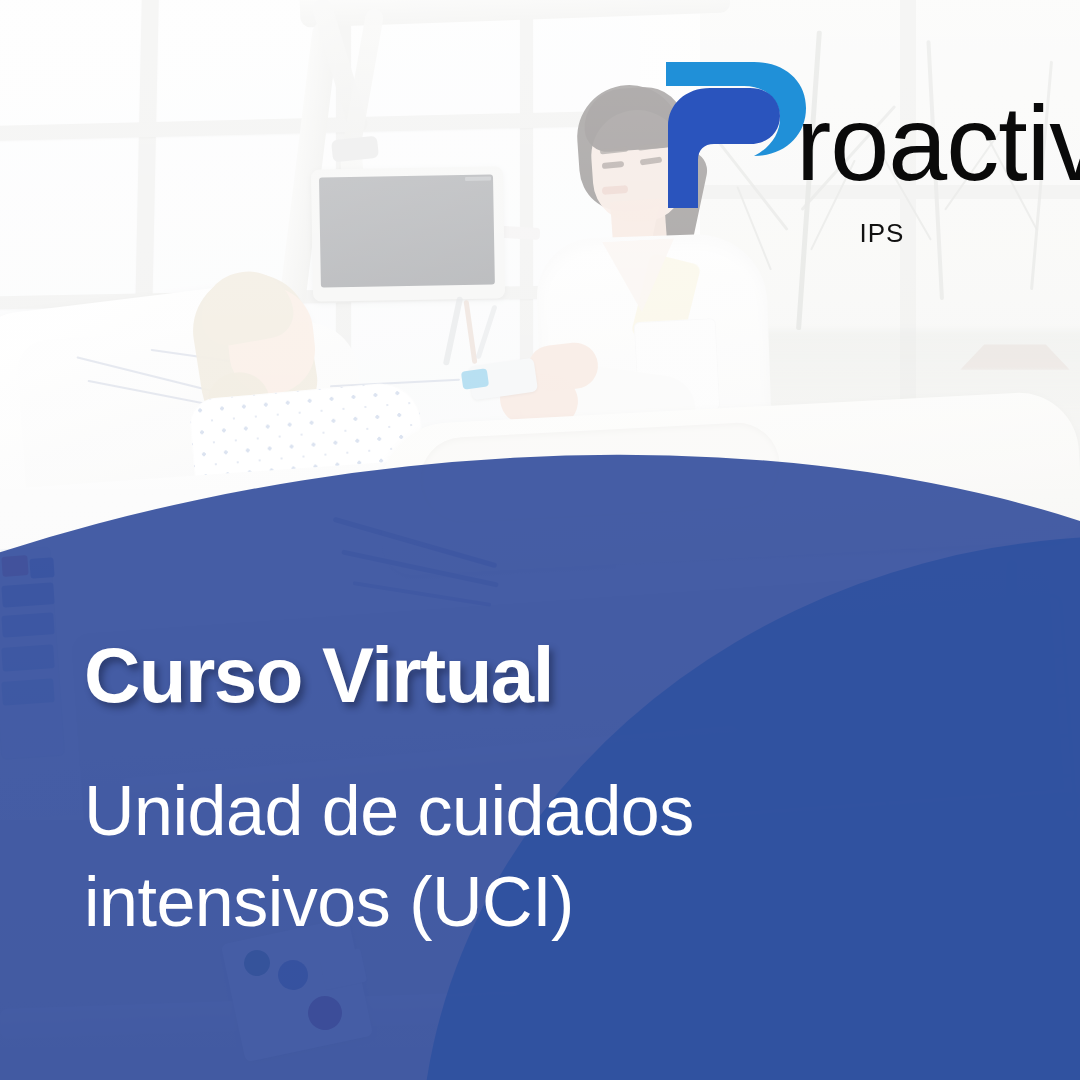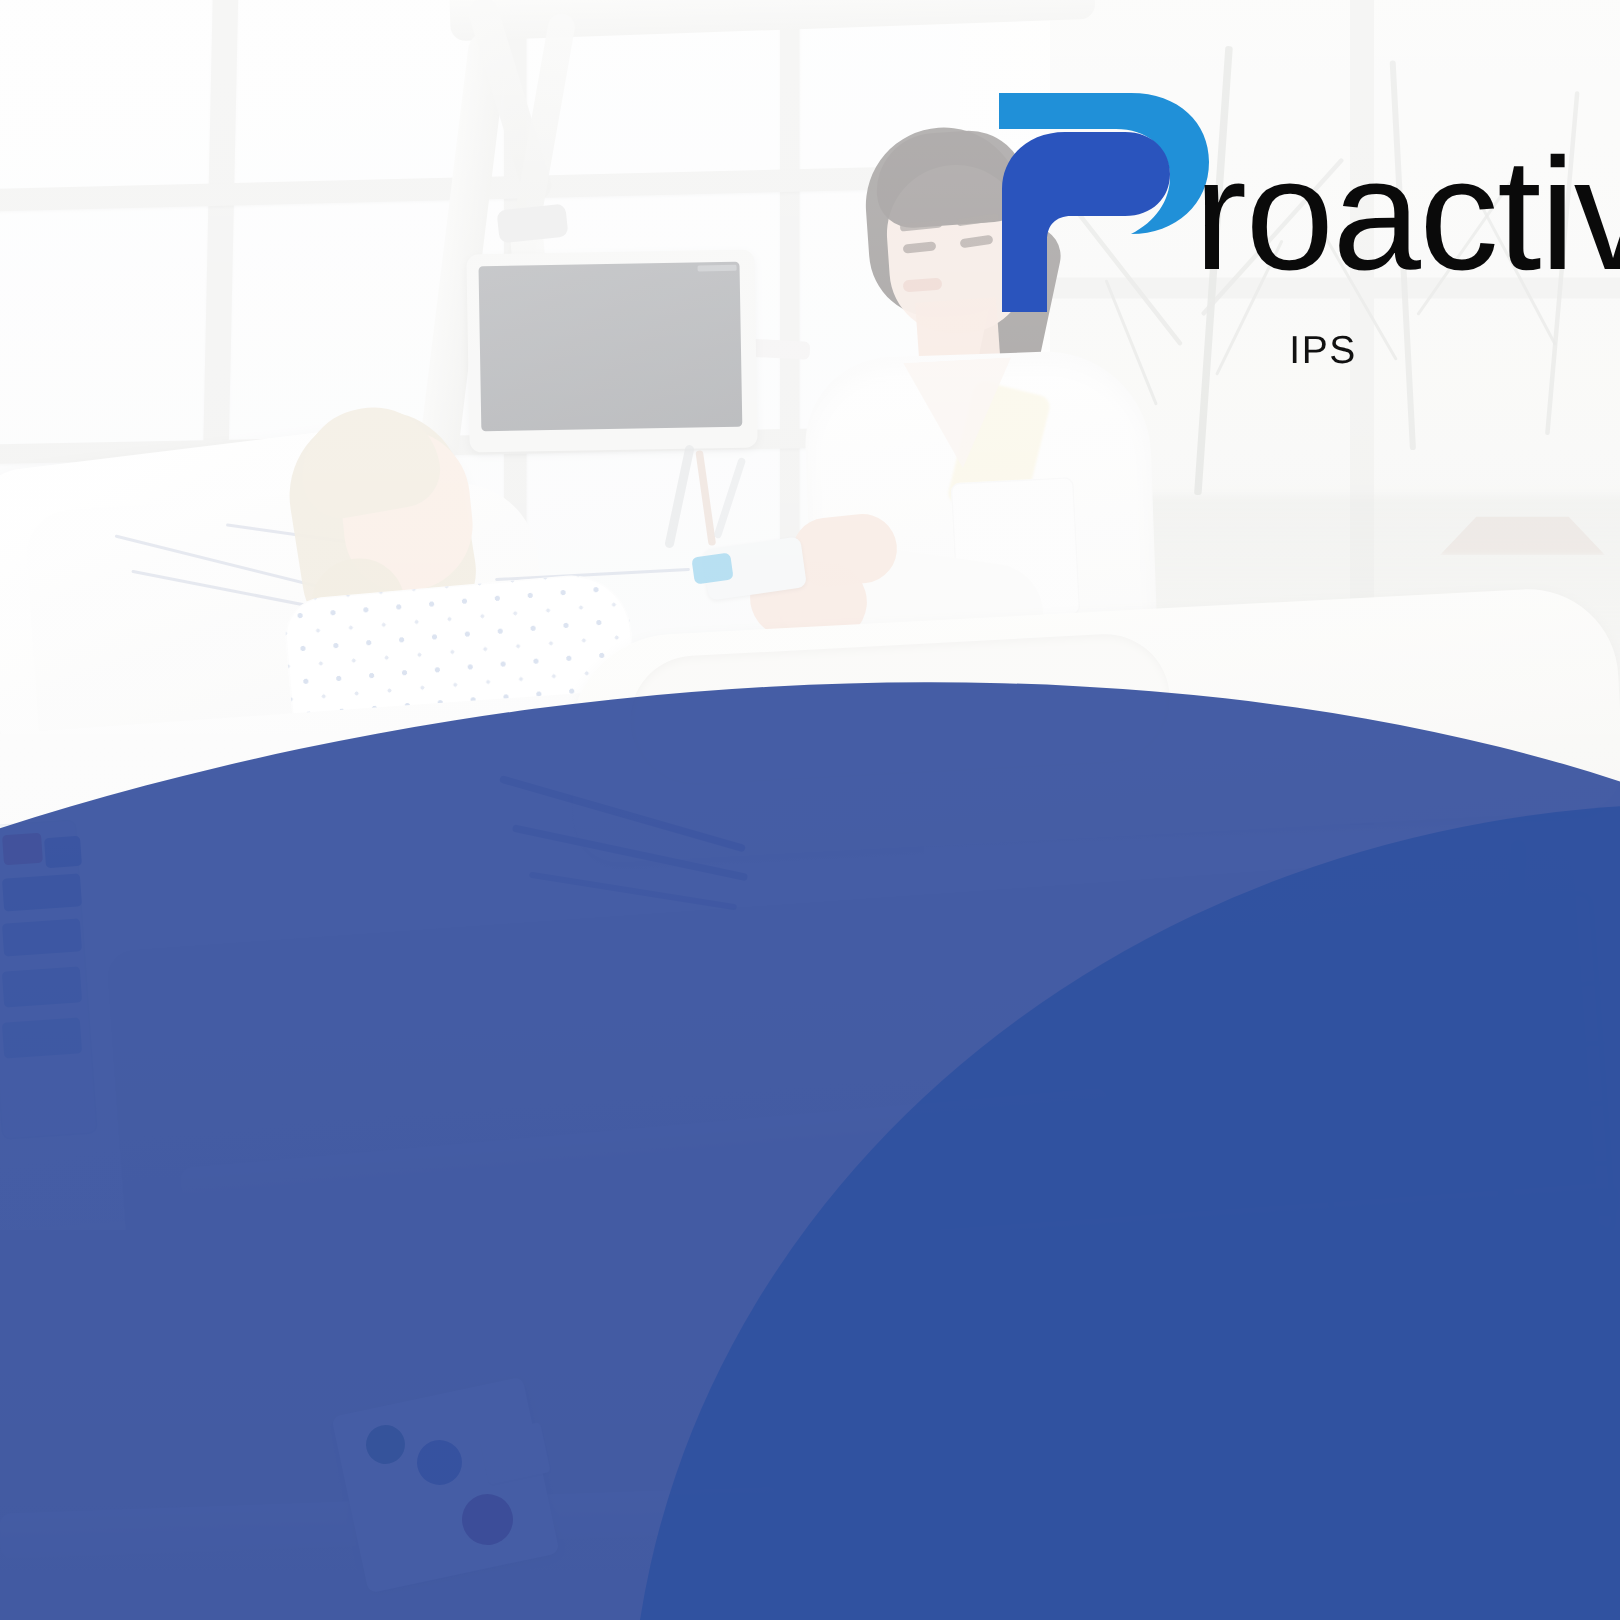--- a/index.html
+++ b/index.html
@@ -462,15 +462,20 @@
 
       <path d="M8 6 H96 C128 6 148 26 148 52 C148 80 126 100 96 100 C112 92 122 78 122 62 C122 42 106 30 86 30 H8 Z" fill="#2090D8"></path>
 
       <path d="M10 152 V70 C10 48 28 32 52 32 H92 C110 32 122 44 122 60 C122 76 110 88 92 88 H56 C46 88 40 94 40 104 V152 Z" fill="#2A54BD"></path>
     </svg>
     <div class="logo-word">roactive</div>
     <div class="logo-sub">IPS</div>
   </div>
 
   <div class="copy">
+    <h1 class="kicker">Curso Virtual</h1>
+    <div class="subtitle">
+      <div>Unidad de cuidados</div>
+      <div>intensivos (UCI)</div>
+    </div>
   </div>
 
 </div>
 
 </body></html>

